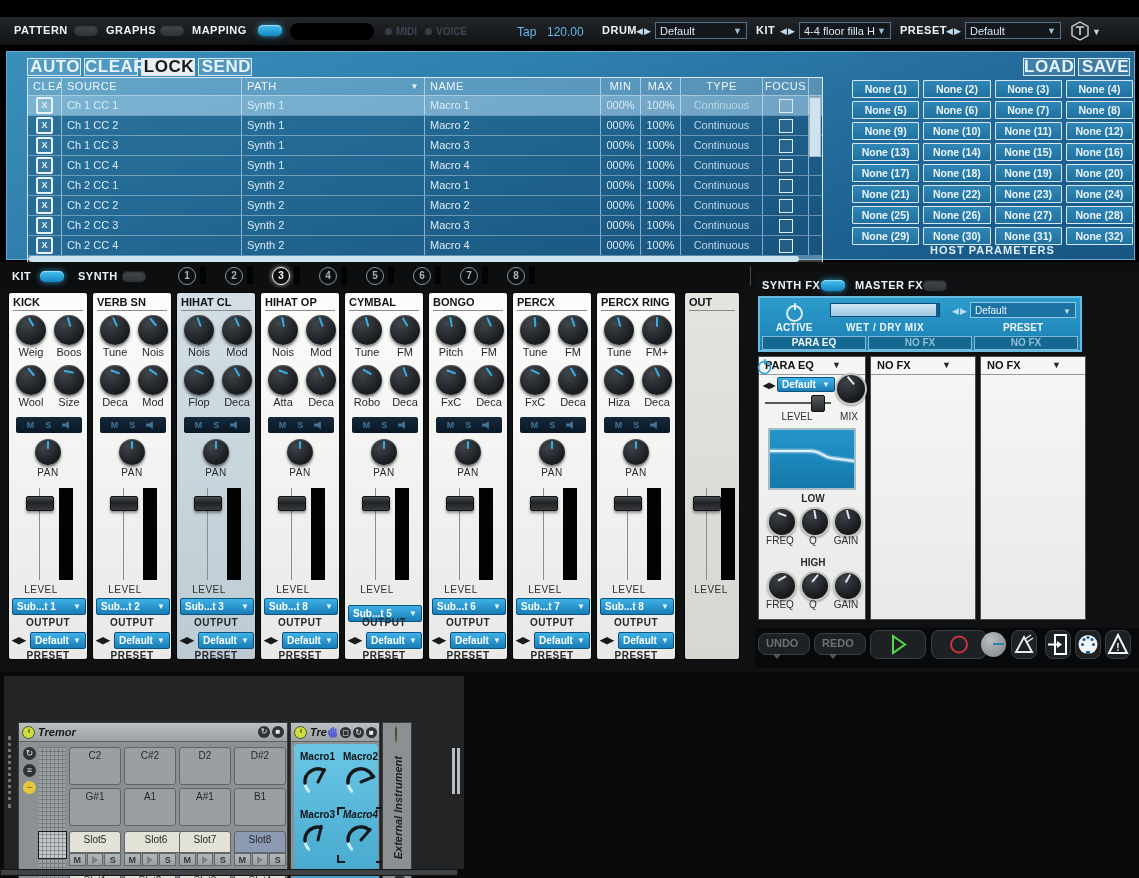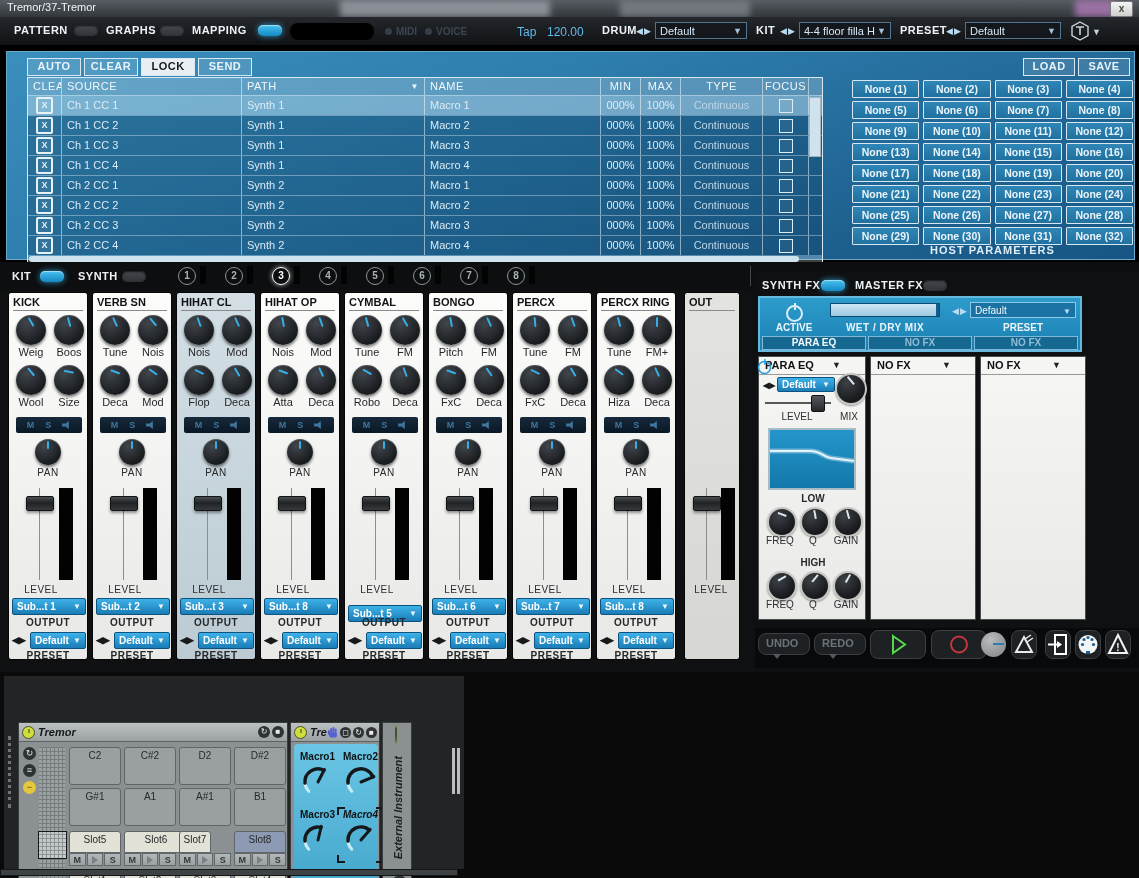--- a/index.html
+++ b/index.html
@@ -17,21 +17,21 @@
   .toggle.on{background:linear-gradient(#46c2f2,#1587c2);box-shadow:0 0 6px rgba(60,180,235,.8),inset 0 1px 1px rgba(255,255,255,.5);}
   .dim-ind{position:absolute;top:9px;color:#3c4752;font-size:10px;font-weight:bold;}
   .dim-ind::before{content:'';display:inline-block;width:7px;height:7px;border-radius:50%;background:#333e49;margin-right:4px;}
   .blue-txt{position:absolute;top:8px;color:#63b9ea;font-size:12px;}
   .lr-arrows{position:absolute;top:9px;color:#b9dcf2;font-size:9px;letter-spacing:1px;}
   .mdd{position:absolute;top:5px;height:17px;background:#14171b;border:1px solid #53748e;color:#d5e7f4;font-size:11px;line-height:16px;padding:0 4px;box-sizing:border-box;}
   .mdd .dda{position:absolute;right:4px;top:0;color:#9fc2da;font-size:9px;}
   #redact-bar{position:absolute;left:290px;top:6px;width:84px;height:17px;background:#000;border-radius:8px;}
   
   #mapping{position:absolute;left:6px;top:51px;width:1127px;height:207px;background:linear-gradient(160deg,#3b8fbc 0%,#2e7eae 35%,#1d608f 80%,#175684 100%);border:1px solid #6aa7c8;}
-  .mapbtn{position:absolute;top:6px;height:16px;background:rgba(255,255,255,.13);border:1px solid #d7e8f2;color:#e9f3fa;font-weight:bold;font-size:11px;text-align:center;line-height:15px;letter-spacing:.5px;}
+  .mapbtn{position:absolute;top:6px;height:16px;background:rgba(255,255,255,.13);border:1px solid #d7e8f2;color:#e9f3fa;font-weight:bold;font-size:17px;text-align:right;line-height:15px;letter-spacing:.5px;}
   .mapbtn.active{background:#e9eef2;color:#15181b;}
   #map-table{position:absolute;left:20px;top:25px;width:794px;border:1px solid #d8e9f3;}
   .mrow{display:flex;height:19px;background:rgba(10,55,88,.30);border-top:1px solid rgba(255,255,255,.35);}
   .mrow.hdr{height:17px;background:rgba(255,255,255,.22);border-top:none;}
   .mrow.sel{background:rgba(205,228,241,.45);}
   .mcell{box-sizing:border-box;border-right:1px solid rgba(255,255,255,.5);padding:0 5px;font-size:11px;color:#dcebf5;line-height:19px;overflow:hidden;white-space:nowrap;display:flex;align-items:center;}
   .mrow.hdr .mcell{color:#f0f7fb;line-height:17px;letter-spacing:.5px;}
   .xbox{width:13px;height:13px;border:2px solid #e6f1f8;border-radius:2px;background:rgba(255,255,255,.07);color:#e6f1f8;font-size:9px;font-weight:bold;text-align:center;line-height:12px;margin:0 auto;}
   .fbox{width:12px;height:12px;border:1px solid #dcecf5;background:rgba(255,255,255,.05);margin:0 auto;}
   #map-hscroll{height:8px;background:rgba(255,255,255,.25);position:relative;}
@@ -105,27 +105,20 @@
   .sideicon{position:absolute;left:4px;width:13px;height:13px;border-radius:50%;background:#2e3234;color:#dfe2e4;font-size:9px;line-height:13px;text-align:center;}
   .macrolabel{position:absolute;width:41px;text-align:center;font-size:10px;font-weight:bold;color:#101214;}
   .corner{position:absolute;width:6px;height:6px;border:2px solid #15171a;}
   .vtext{writing-mode:vertical-rl;transform:rotate(180deg);font-size:11px;font-weight:bold;font-style:italic;color:#1d2022;}
 </style>
 </head>
 <body>
 
 <div id="root">
 
-  <div id="titlebar">
-    <div class="blob" style="left:340px;width:210px;background:#9aa0a8;"></div>
-    <div class="blob" style="left:620px;width:130px;background:#7d828a;"></div>
-    <div class="blob" style="left:1075px;width:40px;background:#b07ab8;"></div>
-    <div id="win-title">Tremor/37-Tremor</div>
-    <div id="close-btn">x</div>
-  </div>
 
   <div id="menubar">
     <div class="mtxt" style="left:14px;">PATTERN</div>
     <div class="toggle" style="left:74px;"></div>
     <div class="mtxt" style="left:106px;">GRAPHS</div>
     <div class="toggle" style="left:160px;"></div>
     <div class="mtxt" style="left:192px;">MAPPING</div>
     <div class="toggle on" style="left:258px;"></div>
     <div id="redact-bar"></div>
     <div class="dim-ind" style="left:385px;"><span>MIDI</span></div>
@@ -928,21 +921,21 @@
               <div class="padbtn">M</div>
               <div class="padbtn"><span class="tri"></span></div>
               <div class="padbtn">S</div>
             </div>
             <div class="slotpad" style="left: 105px; top: 108px; width: 64px; height: 22px;">Slot6</div>
             <div class="padbtns" style="left: 105px; top: 130px; width: 52px;">
               <div class="padbtn">M</div>
               <div class="padbtn"><span class="tri"></span></div>
               <div class="padbtn">S</div>
             </div>
-            <div class="slotpad" style="left: 160px; top: 108px; width: 32px; height: 22px;">Slot7</div>
+            <div class="slotpad" style="left: 160px; top: 108px; width: 52px; height: 22px;">Slot7</div>
             <div class="padbtns" style="left: 160px; top: 130px; width: 52px;">
               <div class="padbtn">M</div>
               <div class="padbtn"><span class="tri"></span></div>
               <div class="padbtn">S</div>
             </div>
             <div class="slotpad sel" style="left: 215px; top: 108px; width: 52px; height: 22px;">Slot8</div>
             <div class="padbtns" style="left: 215px; top: 130px; width: 52px;">
               <div class="padbtn">M</div>
               <div class="padbtn"><span class="tri"></span></div>
               <div class="padbtn">S</div>

